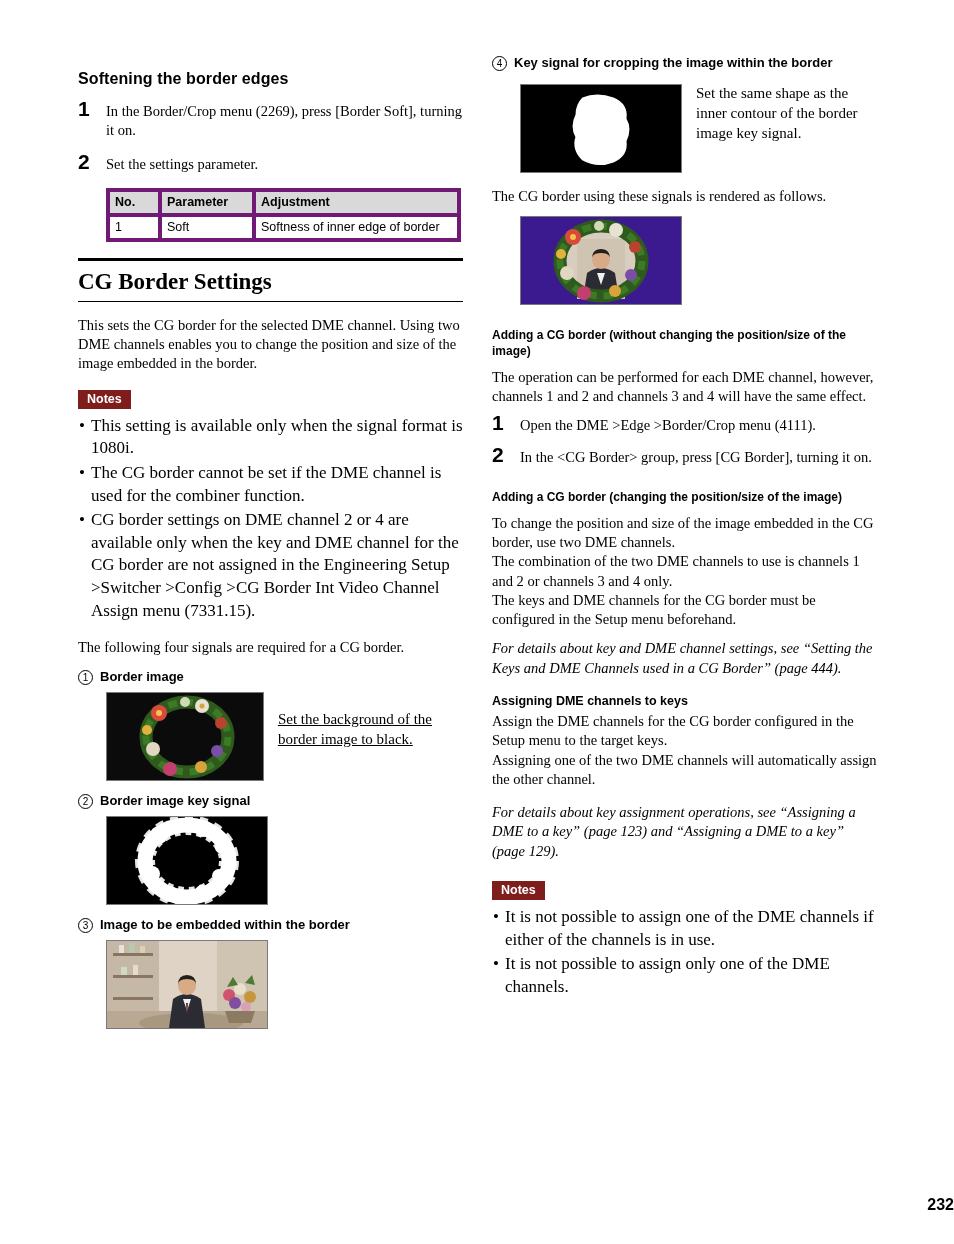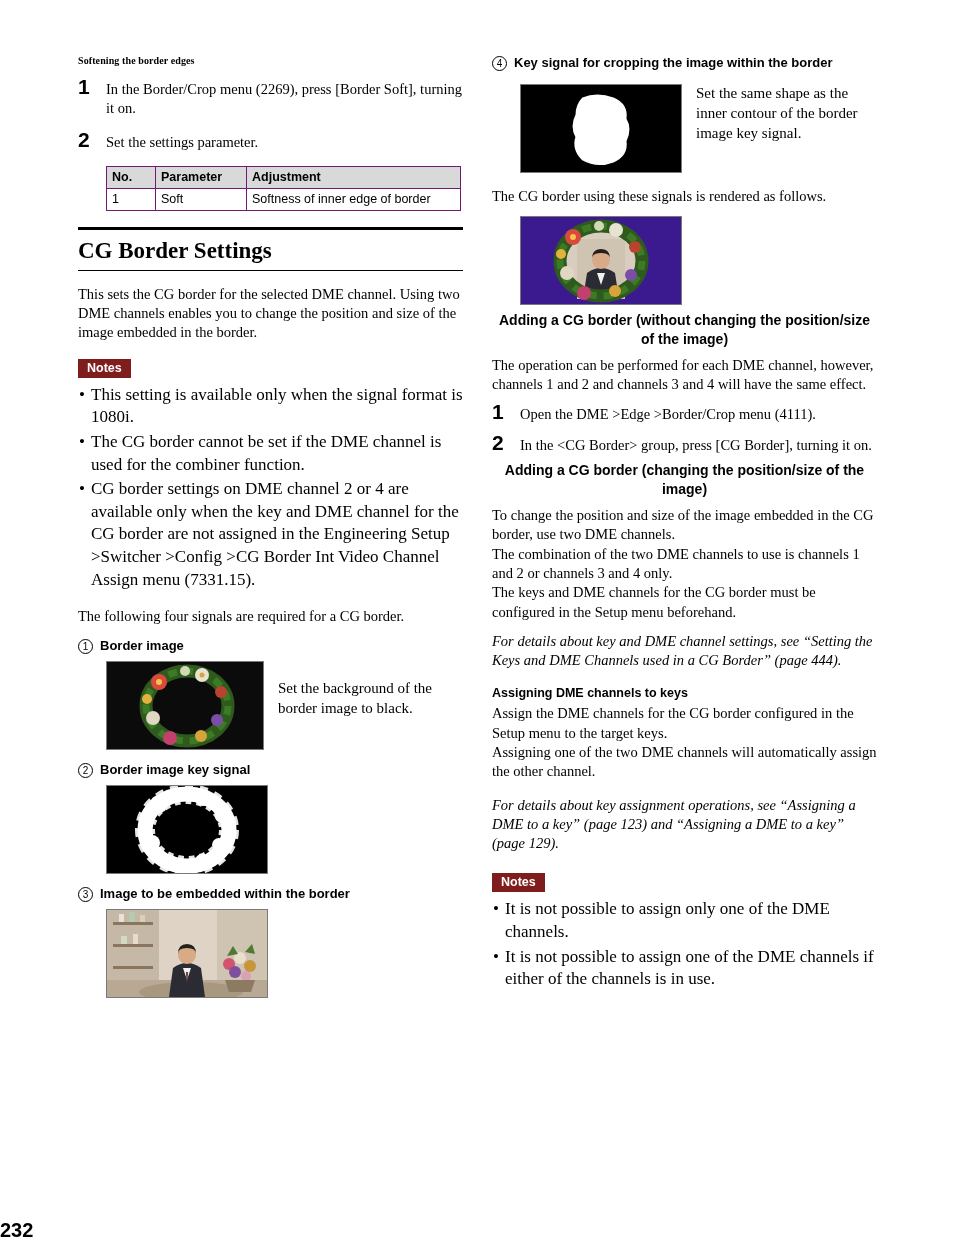--- a/index.html
+++ b/index.html
@@ -23,48 +23,47 @@
   }
   .col {
     position: absolute;
     top: 55px;
     width: 385px;
   }
   .col-left { left: 78px; }
   .col-right { left: 492px; }
 
   h2.section-head {
-    font-family: Liberation Serif, serif;
-    font-weight: bold;
-    font-size: 10px;
-    margin: 0 0 14px 0;
+    font-family: Liberation Sans, sans-serif;
+    font-weight: bold;
+    font-size: 16px;
+    margin: 15px 0 14px 0;
     letter-spacing: 0.1px;
   }
   h1.chapter-head {
     font-family: "Liberation Serif", serif;
     font-weight: bold;
     font-size: 23px;
     margin: 0;
     padding: 0 0 6px 0;
   }
   .rule-thick {
     border-top: 3px solid #000;
     margin: 16px 0 8px 0;
   }
   .rule-thin {
     border-top: 1px solid #000;
     margin: 0 0 14px 0;
   }
   h3.sub-head {
     font-family: "Liberation Sans", sans-serif;
     font-weight: bold;
-    font-size: 14px;
+    font-size: 12px;
     line-height: 1.32;
-    margin: 6px 0 8px 0;
-    text-align: center;
+    margin: 23px 0 8px 0;
   }
   h4.minor-head {
     font-family: "Liberation Sans", sans-serif;
     font-weight: bold;
     font-size: 12.5px;
     margin: 16px 0 4px 0;
   }
   p {
     font-size: 14.5px;
     line-height: 1.33;
@@ -93,21 +92,21 @@
 
   
   table.param {
     border-collapse: collapse;
     width: 355px;
     margin: 14px 0 0 28px;
     font-size: 12.5px;
     font-family: "Liberation Sans", sans-serif;
   }
   table.param th, table.param td {
-    border: 1px solid #701a75;
+    border: 4px solid #701a75;
     padding: 2px 5px;
     text-align: left;
     vertical-align: middle;
     height: 17px;
   }
   table.param th {
     background: #d9d9d9;
     font-weight: bold;
   }
   table.param .c-no { width: 38px; }
@@ -178,32 +177,31 @@
     display: flex;
     align-items: flex-start;
     gap: 14px;
     margin-bottom: 4px;
   }
   .fig-caption {
     font-size: 15px;
     line-height: 1.33;
     padding-top: 18px;
   }
-  .fig-indent { margin-left: 28px; }
+  .fig-indent { margin-left: 28px; text-decoration: underline; }
 
   .page-number {
     position: absolute;
     left: 0;
     right: 0;
     top: 1196px;
-    text-align: left;
-    font-family: "Liberation Sans", sans-serif;
-    font-weight: bold;
-    font-size: 20px;
-    margin-top: 23px;
+    text-align: right;
+    font-family: "Liberation Sans", sans-serif;
+    font-weight: bold;
+    font-size: 16px;
   }
 </style>
 </head>
 <body>
 
 <div class="page">
 
   <div class="col col-left">
 
     <h2 class="section-head">Softening the border edges</h2>
@@ -411,21 +409,21 @@
     <p class="italic">For details about key and DME channel settings, see “Setting the Keys and DME Channels used in a CG Border” (page 444).</p>
 
     <h4 class="minor-head">Assigning DME channels to keys</h4>
     <p style="white-space:pre-line;">Assign the DME channels for the CG border configured in the Setup menu to the target keys.
 Assigning one of the two DME channels will automatically assign the other channel.</p>
 
     <p class="italic" style="margin-top:14px;">For details about key assignment operations, see “Assigning a DME to a key” (page 123) and “Assigning a DME to a key” (page 129).</p>
 
     <div class="notes-badge" style="margin-top:10px;">Notes</div>
     <ul class="bullets">
+      <li>It is not possible to assign one of the DME channels if either of the channels is in use.</li>
       <li>It is not possible to assign only one of the DME channels.</li>
-      <li>It is not possible to assign one of the DME channels if either of the channels is in use.</li>
     </ul>
 
   </div>
 
   <div class="page-number">232</div>
 
 </div>
 
 </body></html>

